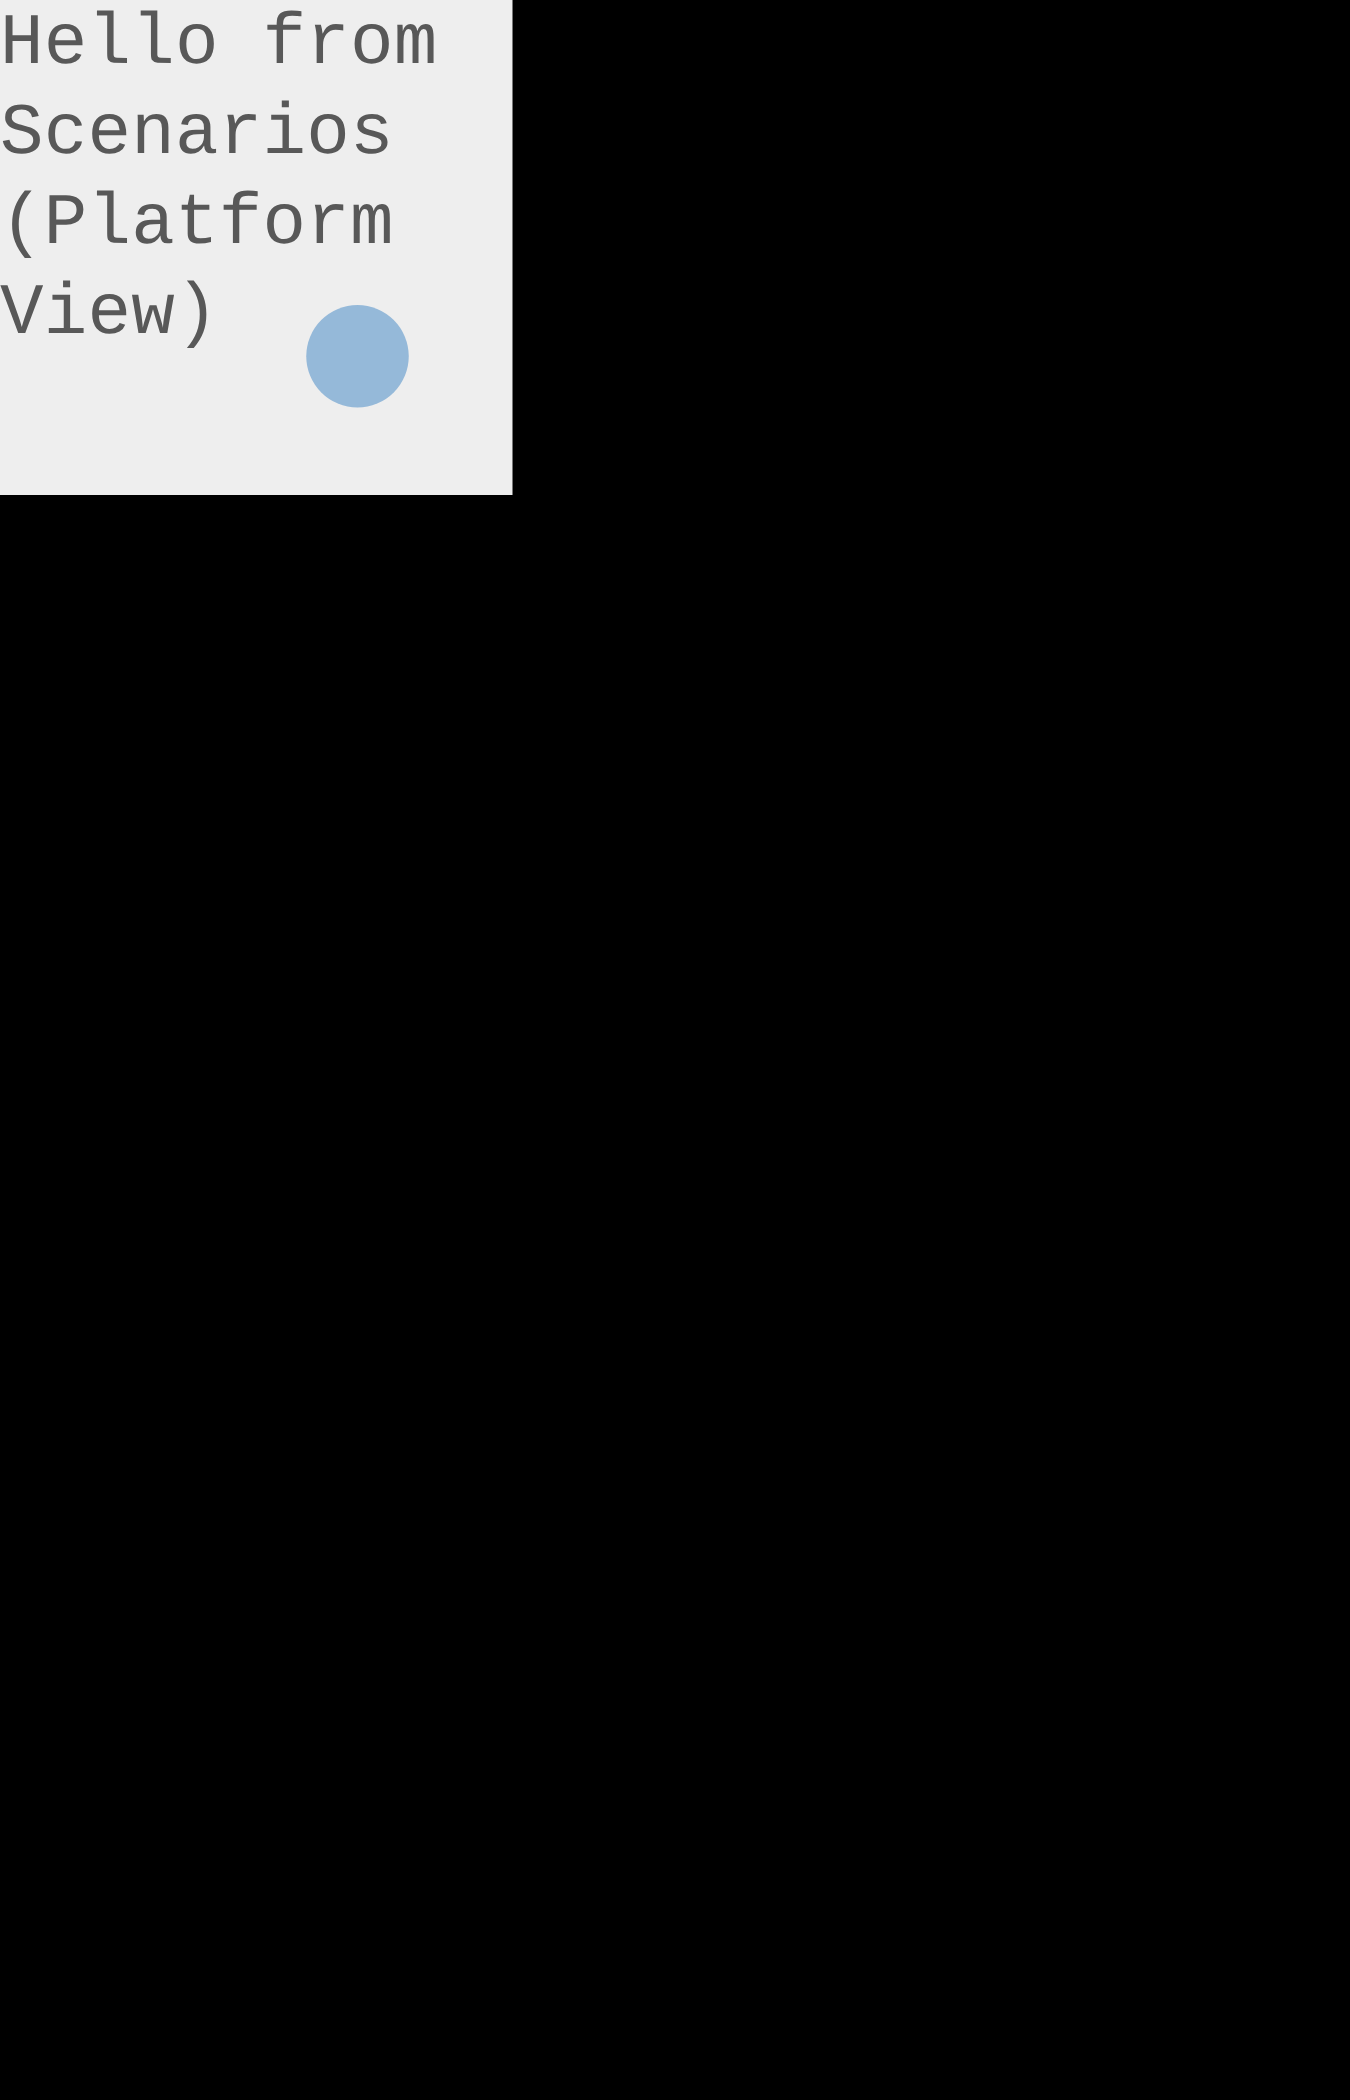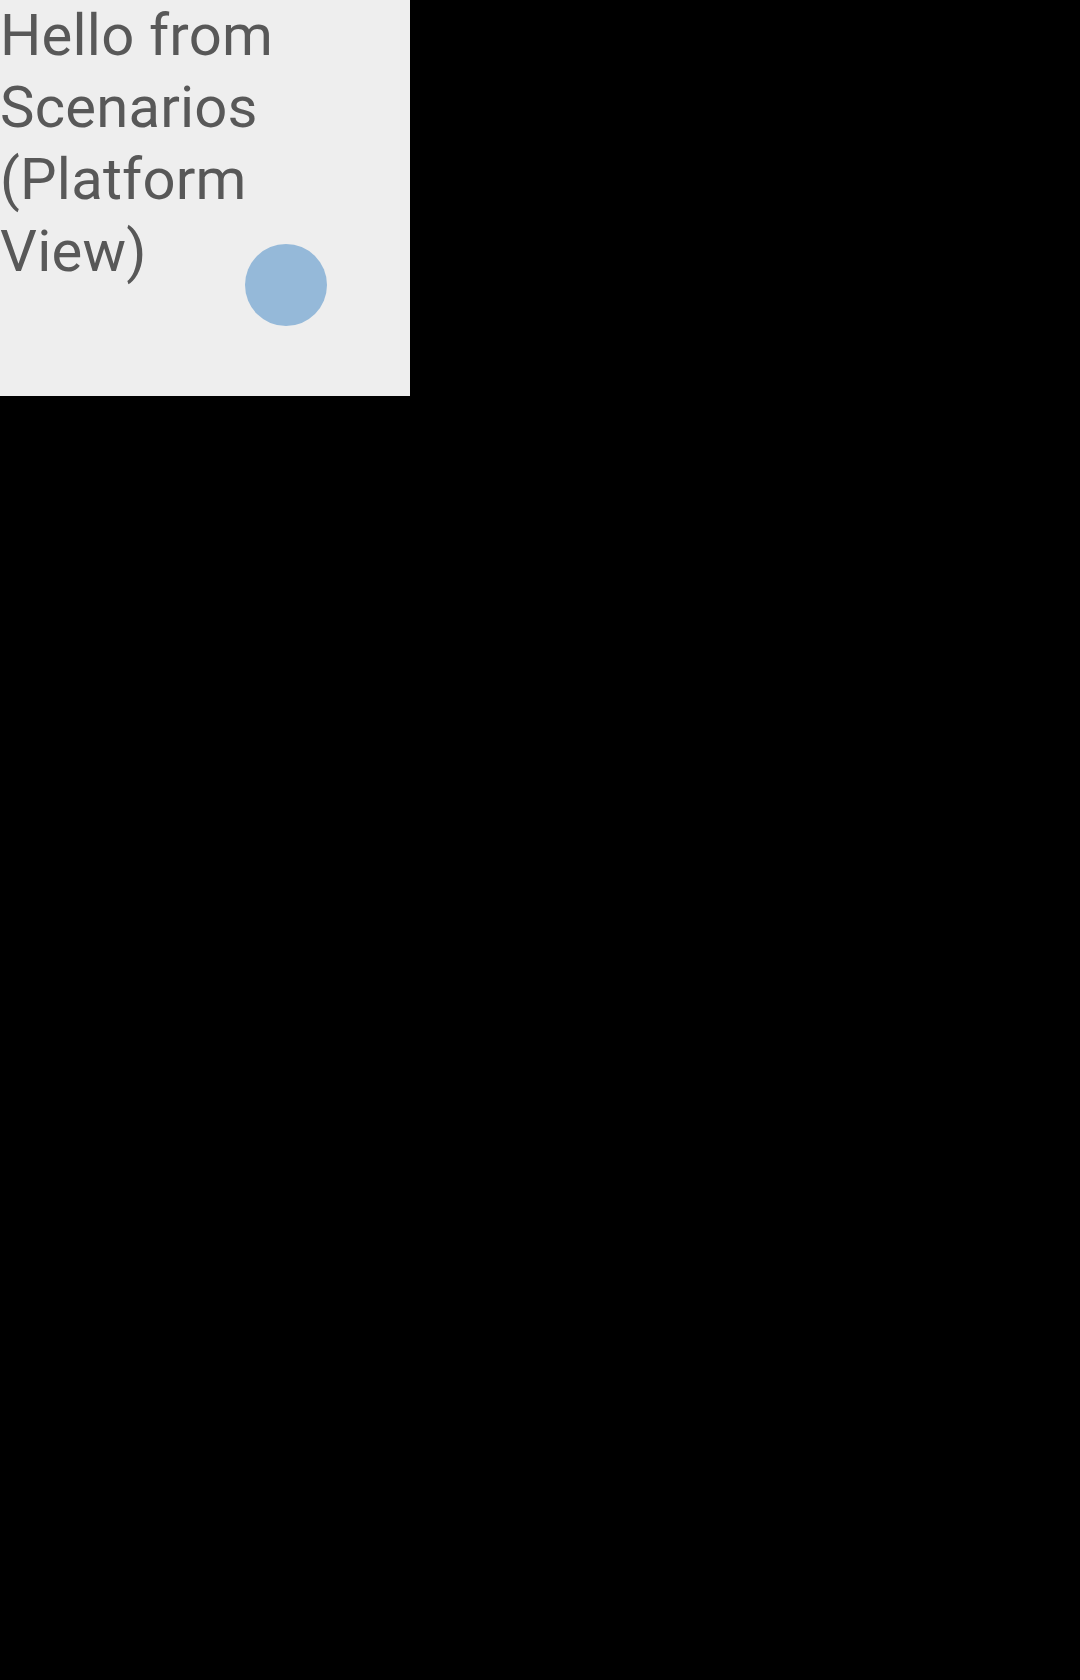--- a/index.html
+++ b/index.html
@@ -15,20 +15,21 @@
       overflow: hidden;
       font-family: -apple-system, BlinkMacSystemFont, "Segoe UI", Roboto, Helvetica, Arial, sans-serif;
     }
     .platform-view-panel {
       position: absolute;
       top: 0;
       left: 0;
       width: 410px;
       height: 396px;
       background-color: #EEEEEE;
+      font-family: Liberation Mono, monospace;
     }
     .greeting-text {
       position: absolute;
       top: 0px;
       left: 0px;
       font-size: 58px;
       line-height: 1.24;
       letter-spacing: 0.2px;
       color: #585858;
       font-weight: 400;

